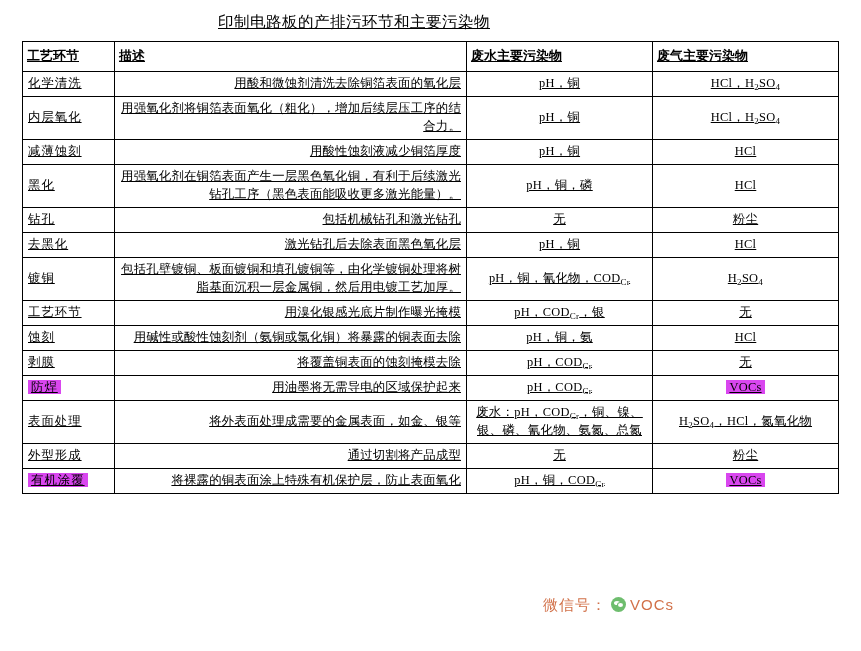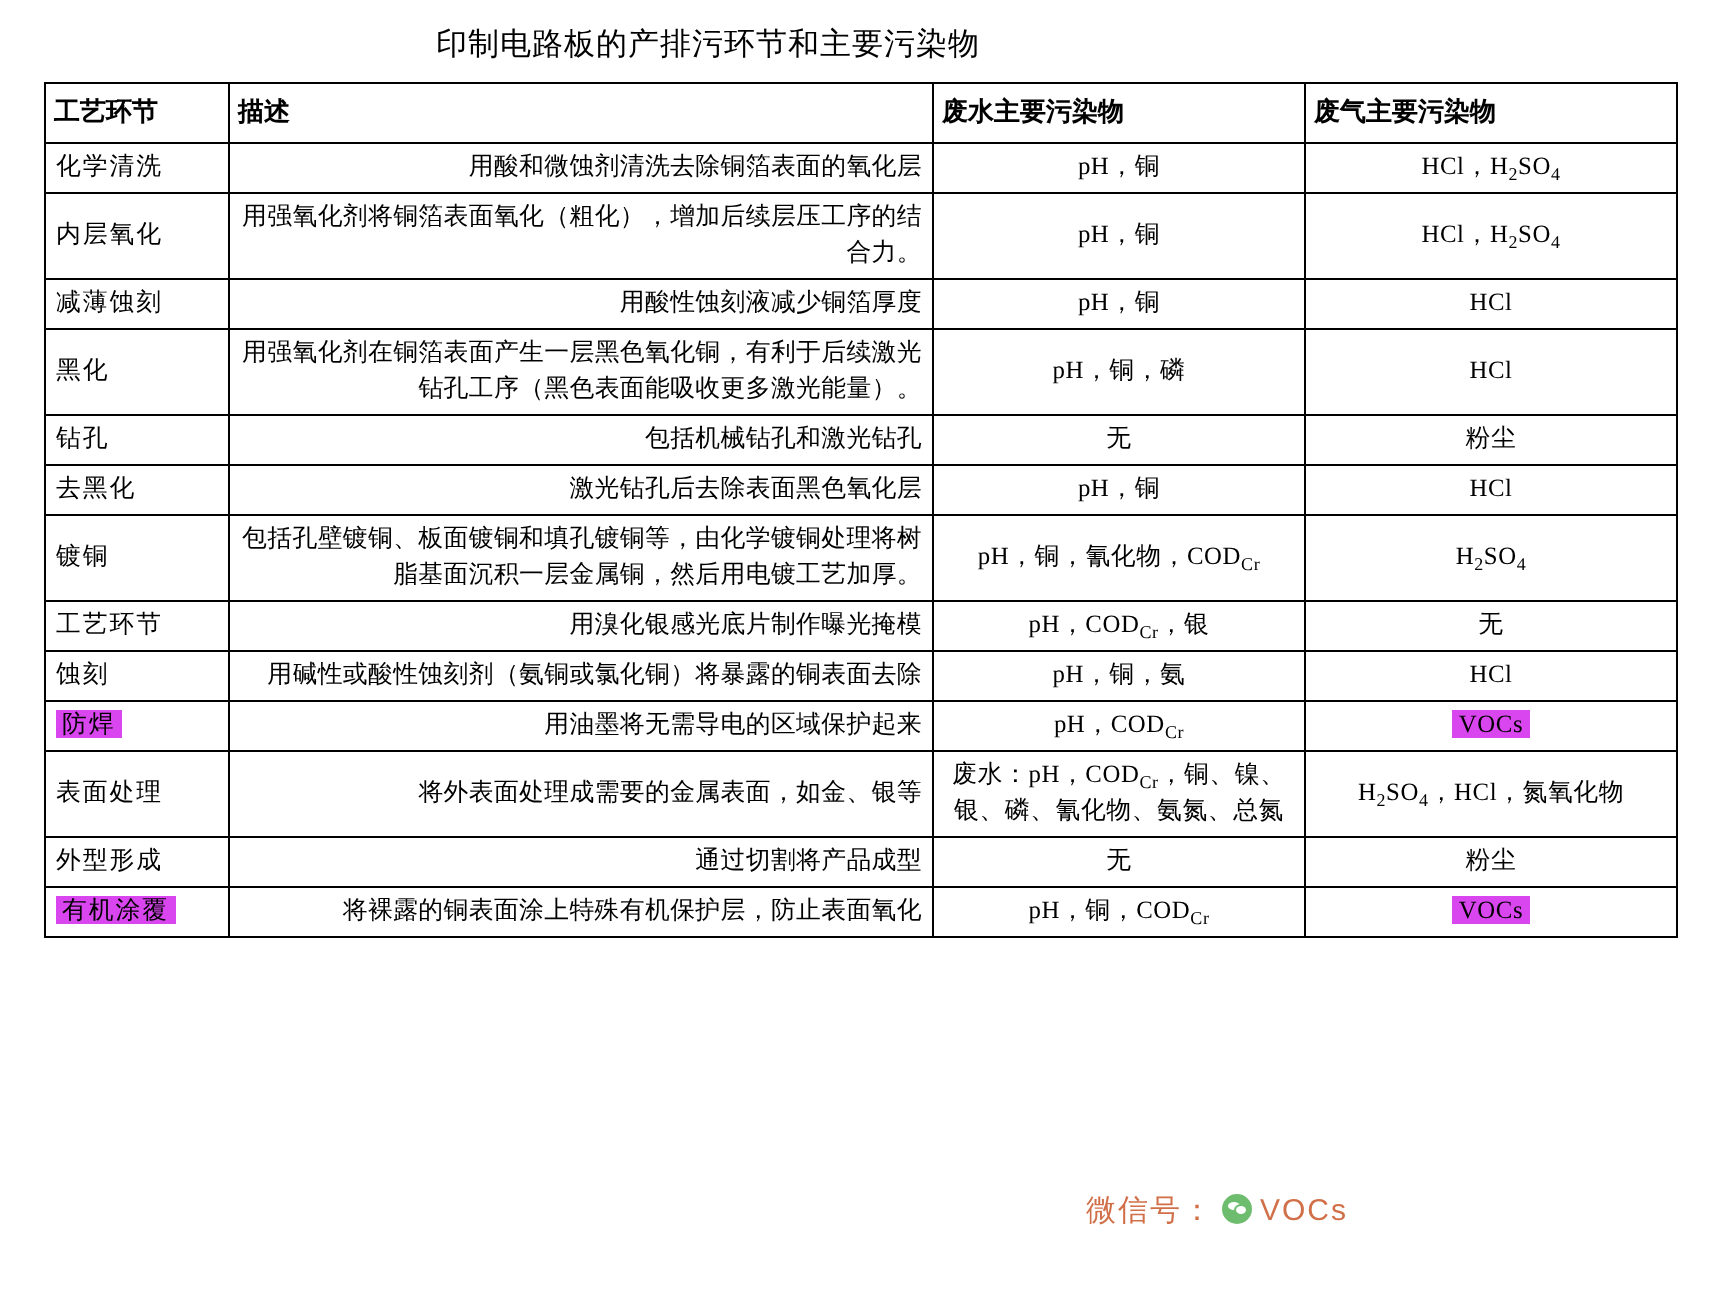--- a/index.html
+++ b/index.html
@@ -14,20 +14,21 @@
     color: #000000;
     overflow: hidden;
     position: relative;
   }
   .page {
     width: 708px;
     height: 651px;
     position: relative;
     box-sizing: border-box;
     padding: 8px 22px 0 22px;
+    text-decoration: underline;
   }
   .doc-title {
     text-align: center;
     font-size: 15.5px;
     letter-spacing: 0.5px;
     padding: 4px 0 8px 0;
     font-weight: normal;
   }
   table.pcb {
     border-collapse: collapse;
@@ -186,20 +187,26 @@
           <td class="water">pH，COD<sub>Cr</sub>，银</td>
           <td class="air">无</td>
         </tr>
         <tr>
           <td class="stage">蚀刻</td>
           <td class="desc">用碱性或酸性蚀刻剂（氨铜或氯化铜）将暴露的铜表面去除</td>
           <td class="water">pH，铜，氨</td>
           <td class="air">HCl</td>
         </tr>
         <tr>
+          <td class="stage">剥膜</td>
+          <td class="desc">将覆盖铜表面的蚀刻掩模去除</td>
+          <td class="water">pH，COD<sub>Cr</sub></td>
+          <td class="air">无</td>
+        </tr>
+        <tr>
           <td class="stage"><span class="hl-box">防焊</span></td>
           <td class="desc">用油墨将无需导电的区域保护起来</td>
           <td class="water">pH，COD<sub>Cr</sub></td>
           <td class="air"><span class="hl-box">VOCs</span></td>
         </tr>
         <tr>
           <td class="stage">表面处理</td>
           <td class="desc">将外表面处理成需要的金属表面，如金、银等</td>
           <td class="water">废水：pH，COD<sub>Cr</sub>，铜、镍、银、磷、氰化物、氨氮、总氮</td>
           <td class="air">H<sub>2</sub>SO<sub>4</sub>，HCl，氮氧化物</td>

